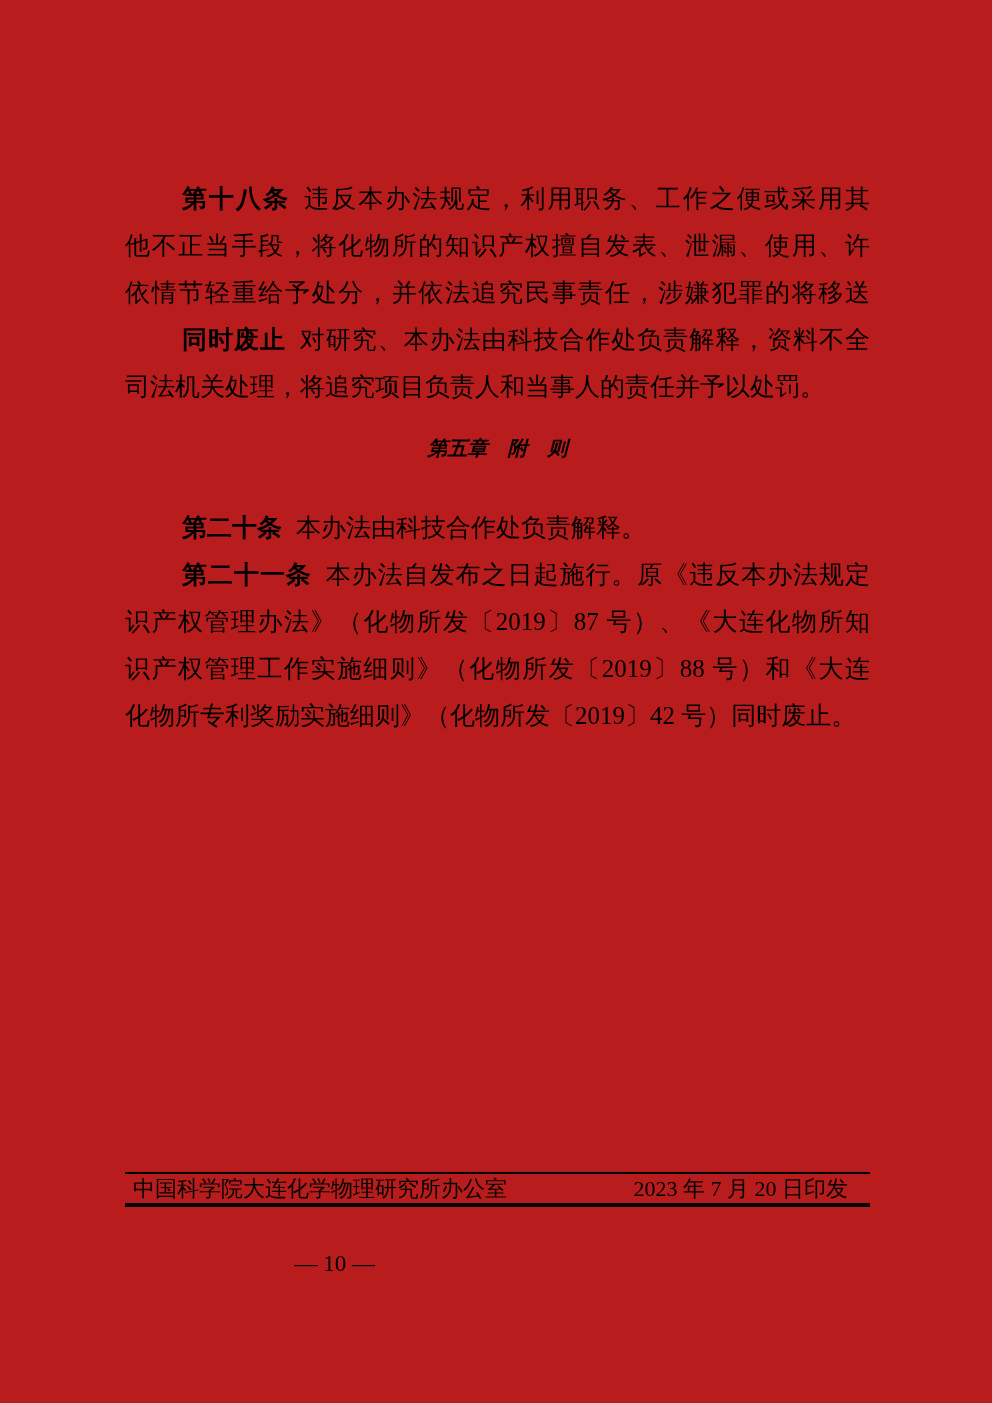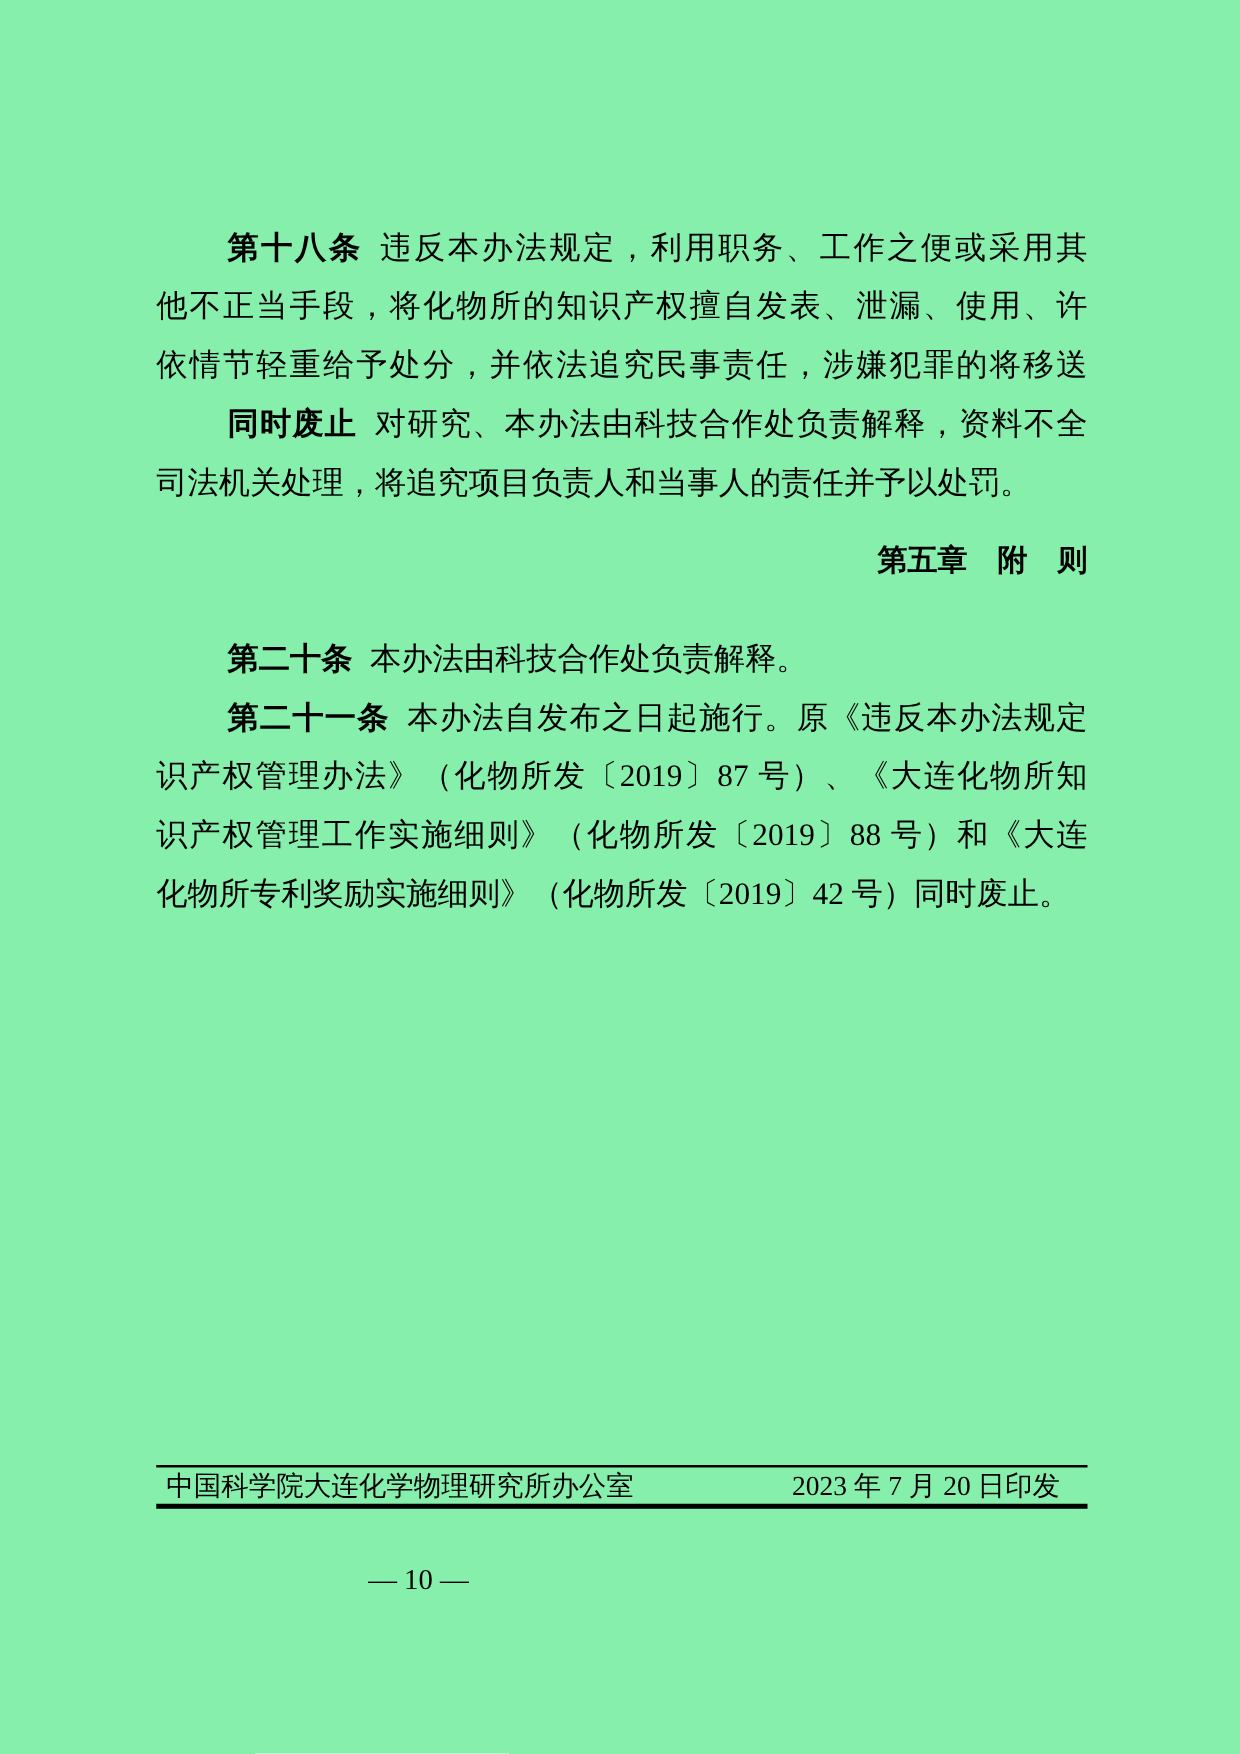--- a/index.html
+++ b/index.html
@@ -1,21 +1,21 @@
 <!DOCTYPE html>
 <html><head>
 <meta charset="utf-8">
 <style>
   * { margin: 0; padding: 0; box-sizing: border-box; }
   html, body { background: #ffffff; }
   .page {
     position: relative;
     width: 992px;
     height: 1403px;
-    background: #86efac;
+    background: #b91c1c;
     color: #000000;
     font-family: "Liberation Serif", "DejaVu Serif", serif;
     overflow: hidden;
   }
   .body-text {
     position: absolute;
     left: 125px;
     top: 175px;
     width: 745px;
     font-size: 25px;
@@ -27,25 +27,26 @@
   }
   .line.end { text-align-last: left; }
   .line.first { text-indent: 57px; }
   .num {
     font-family: "Liberation Sans", "DejaVu Sans", sans-serif;
     font-weight: 700;
     margin-right: 14px;
   }
   .chapter-heading {
     margin: 15px 0 32px 0;
-    text-align: right;
+    text-align: center;
     font-family: "Liberation Sans", "DejaVu Sans", sans-serif;
     font-weight: 700;
-    font-size: 24px;
+    font-size: 20px;
     line-height: 47px;
+    font-style: italic;
   }
   .footer {
     position: absolute;
     left: 125px;
     top: 1172px;
     width: 745px;
     font-size: 22px;
   }
   .rule-thin { border-top: 2px solid #000; }
   .rule-thick { border-top: 4px solid #000; }

